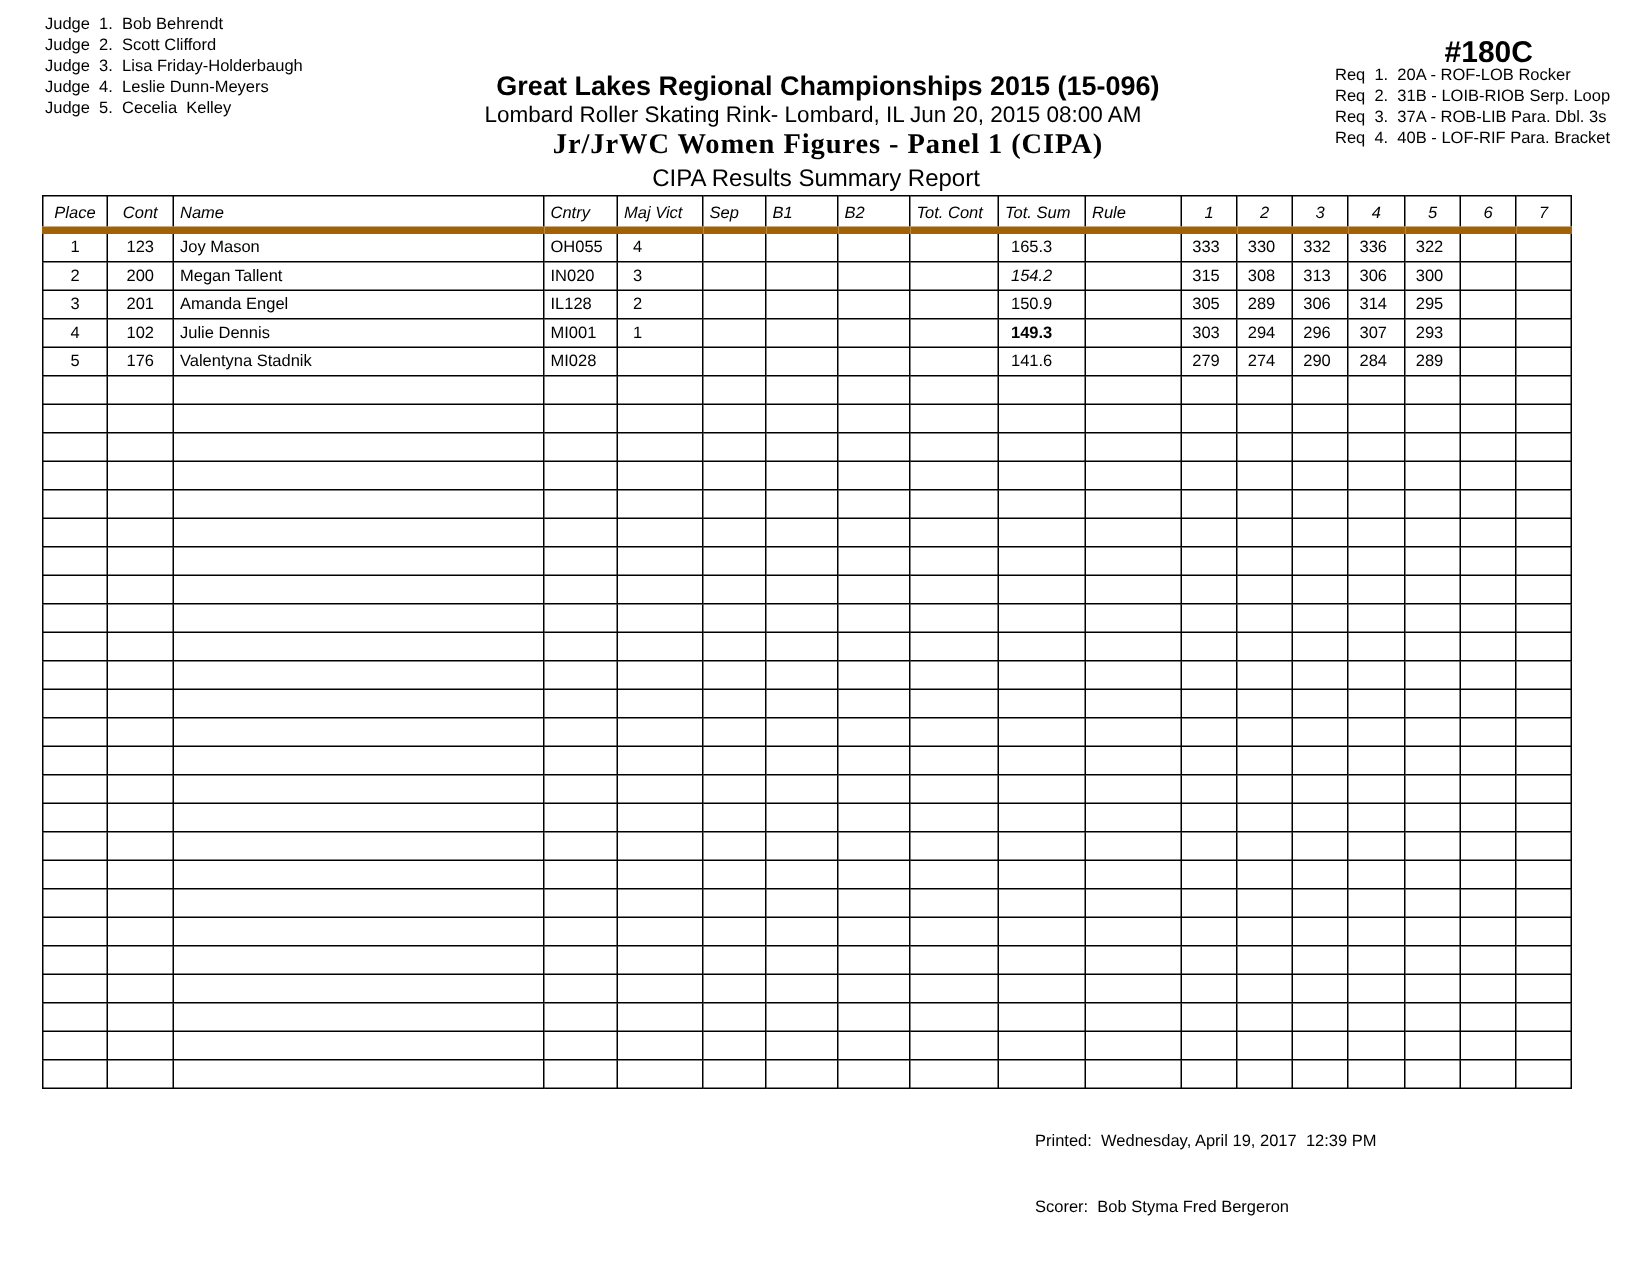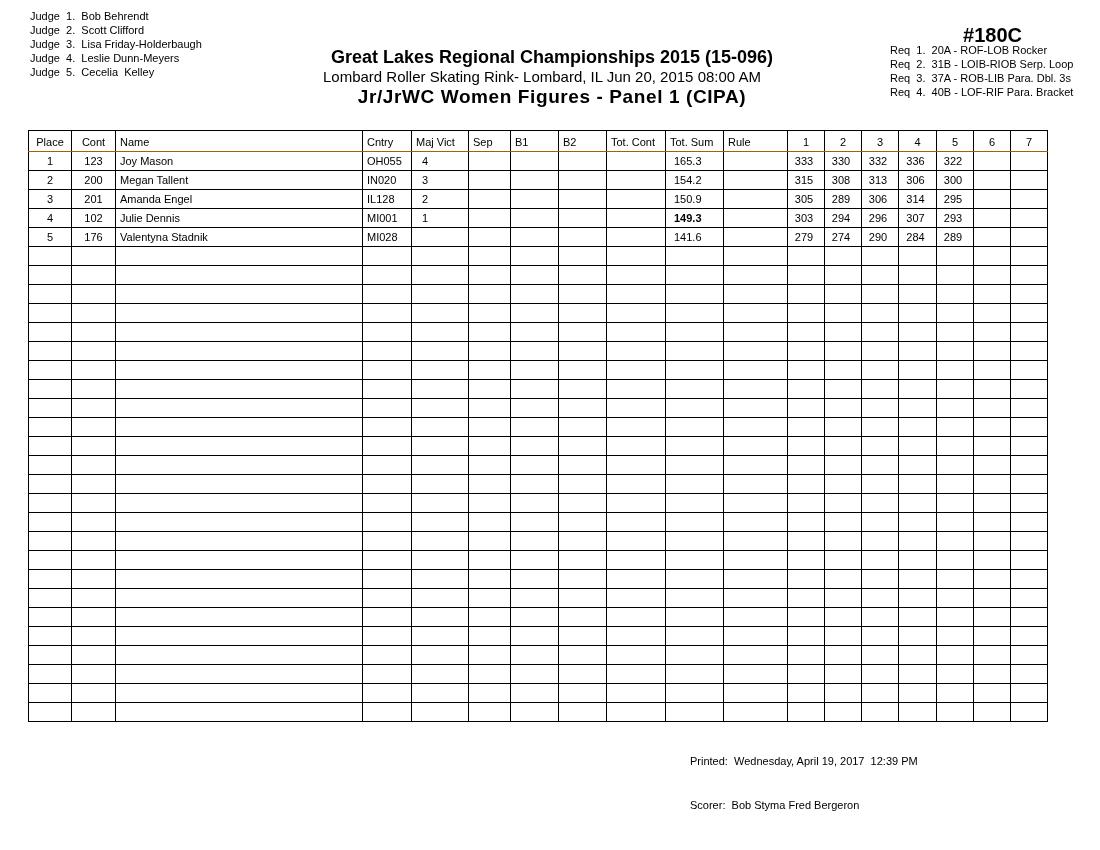--- a/index.html
+++ b/index.html
@@ -2,49 +2,50 @@
 <html><head>
 <meta charset="utf-8">
 <style>
   html, body { margin:0; padding:0; background:#ffffff; }
   body { width:1100px; height:850px; position:relative; overflow:hidden; font-family:"Liberation Sans", sans-serif; color:#000; }
   .judges { position:absolute; left:30px; top:9px; font-size:11px; line-height:14px; }
   .judges div { white-space:pre; }
   .center-head { position:absolute; left:300px; width:500px; top:22px; text-align:center;margin-top:24px; }
   .title { font-weight:bold; font-size:18px; line-height:22px; margin-left:4px; }
   .venue { font-size:15px; line-height:17px; margin-left:-16px; }
-  .event { font-weight:bold; font-size:19px; line-height:24px; letter-spacing:0.6px; margin-left:4px; }
+  .event { font-weight:bold; font-size:19px; line-height:24px; letter-spacing:0.6px; margin-left:4px;font-family:Liberation Serif, serif; }
   .subtitle { font-size:16px; line-height:22px; margin-left:-12px; }
   .right-head { position:absolute; left:890px; top:25px; width:210px; }
   .eventno { font-weight:bold; font-size:20px; line-height:20px; text-align:center; width:205px; }
   .reqs { font-size:11px; line-height:14px; margin-top:-2px; }
   .reqs div { white-space:pre; }
   table.grid { position:absolute; left:28px; top:130px; border-collapse:collapse; table-layout:fixed; font-size:11px; }
   table.grid td, table.grid th { border:1px solid #000; padding:0 0 0 4px; height:18px; overflow:hidden; white-space:nowrap; font-weight:normal; text-align:left; vertical-align:middle; }
-  table.grid thead th { height:18px; border-bottom:1px solid #a16207; padding-top:2px; }
+  table.grid thead th { height:18px; border-bottom:5px solid #a16207; padding-top:2px;font-style:italic; }
   table.grid th.c, table.grid td.c { text-align:center; padding-left:0; }
   table.grid td.r { text-align:center; padding-right:4px; padding-left:0; }
   .footer { position:absolute; left:690px; top:727px; font-size:11px; line-height:20px; }
   .footer div { white-space:pre;margin-top:24px; }
 </style>
 </head>
 <body>
 
 <div class="judges">
   <div>Judge  1.  Bob Behrendt</div>
   <div>Judge  2.  Scott Clifford</div>
   <div>Judge  3.  Lisa Friday-Holderbaugh</div>
   <div>Judge  4.  Leslie Dunn-Meyers</div>
   <div>Judge  5.  Cecelia  Kelley</div>
 </div>
 
 <div class="center-head">
   <div class="title">Great Lakes Regional Championships 2015 (15-096)</div>
   <div class="venue">Lombard Roller Skating Rink- Lombard, IL  Jun 20, 2015  08:00 AM</div>
   <div class="event">Jr/JrWC Women Figures - Panel 1 (CIPA)</div>
+  <div class="subtitle">CIPA Results Summary Report</div>
 </div>
 
 <div class="right-head">
   <div class="eventno">#180C</div>
   <div class="reqs">
     <div>Req  1.  20A - ROF-LOB Rocker</div>
     <div>Req  2.  31B - LOIB-RIOB Serp. Loop</div>
     <div>Req  3.  37A - ROB-LIB Para. Dbl. 3s</div>
     <div>Req  4.  40B - LOF-RIF Para. Bracket</div>
   </div>
@@ -117,21 +118,21 @@
       <tr>
         <td class="c">2</td>
         <td class="c">200</td>
         <td>Megan Tallent</td>
         <td>IN020</td>
         <td style="padding-left: 10px;">3</td>
         <td></td>
         <td></td>
         <td></td>
         <td></td>
-        <td style="padding-left: 8px;">154.2</td>
+        <td style="padding-left: 8px; font-style: italic;">154.2</td>
         <td></td>
         <td class="r">315</td>
         <td class="r">308</td>
         <td class="r">313</td>
         <td class="r">306</td>
         <td class="r">300</td>
         <td class="r"></td>
         <td class="r"></td>
       </tr>
       <tr>

